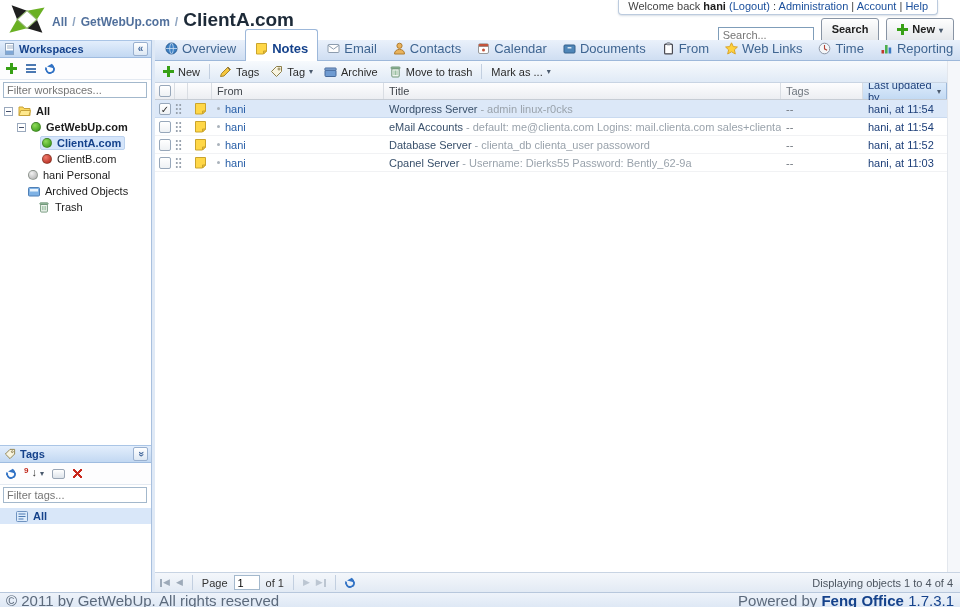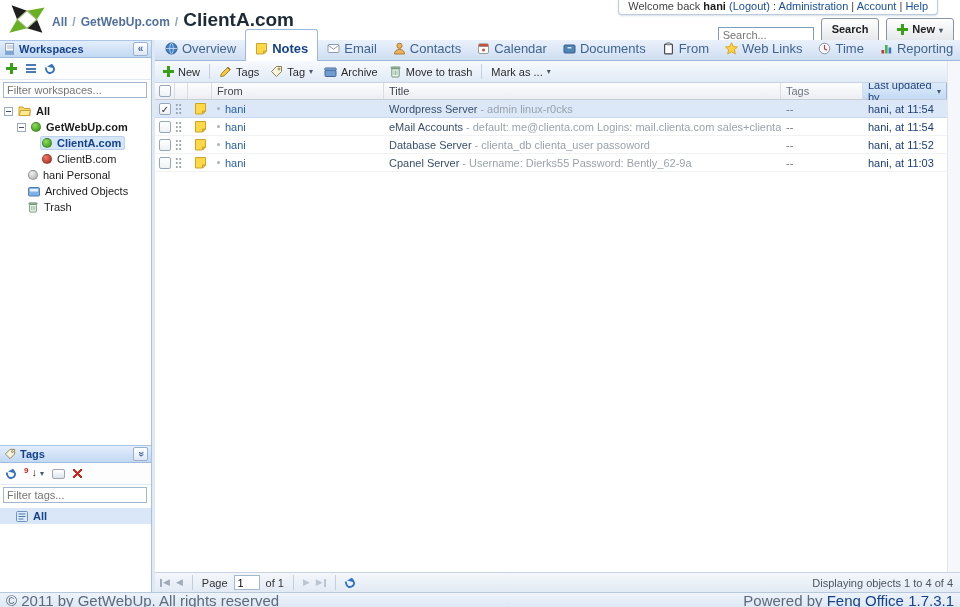--- a/index.html
+++ b/index.html
@@ -91,21 +91,21 @@
 .paging{height:20px;flex:none;display:flex;align-items:center;gap:6px;background:linear-gradient(#f4f7fb,#e2eaf4);border-top:1px solid #c8d4e3;padding:0 5px;font-size:11px;color:#333}
 .pg{color:#9daab9;font-size:9px;cursor:pointer;display:flex;align-items:center;gap:1px;line-height:1}
 .pg.dim{color:#bcc6d2}
 .pg-bar{width:2px;height:8px;background:currentColor;display:inline-block}
 .pg-input{width:26px;height:15px;border:1px solid #a3b8cc;font-size:11px;padding:0 3px;font-family:inherit}
 .status{margin-left:auto;color:#4c5560;padding-right:2px}
 
 
 .footer{height:15px;flex:none;display:flex;align-items:center;background:linear-gradient(#eef3fa,#dee8f5);border-top:1px solid #b7c7dc;font-size:15px;color:#5c6a7c;padding:0 6px}
 .footer .right{margin-left:auto}
-.brand{font-weight:normal;color:#15428b;cursor:pointer}
+.brand{font-weight:bold;color:#15428b;cursor:pointer}
 .ver{color:#15428b}
 
 
 .ic{flex:none;display:inline-block}
 .ic-plus{width:11px;height:11px;background:linear-gradient(#37a015,#37a015) center/11px 3px no-repeat,linear-gradient(#37a015,#37a015) center/3px 11px no-repeat}
 .ic-refresh{width:10px;height:10px;border:2px solid #3273c5;border-radius:50%;border-top-color:transparent;position:relative;transform:rotate(-25deg)}
 .ic-refresh::after{content:"";position:absolute;top:-5px;left:3px;border:4px solid transparent;border-bottom-color:#3273c5;transform:rotate(40deg)}
 .ic-x{width:9px;height:9px;background:linear-gradient(45deg,transparent 40%,#c8281c 40%,#c8281c 60%,transparent 60%),linear-gradient(135deg,transparent 40%,#c8281c 40%,#c8281c 60%,transparent 60%)}
 .ic-list{width:12px;height:11px;background:linear-gradient(#4c79b2,#4c79b2) 1px 1px/10px 2px no-repeat,linear-gradient(#4c79b2,#4c79b2) 1px 4.5px/10px 2px no-repeat,linear-gradient(#4c79b2,#4c79b2) 1px 8px/10px 2px no-repeat}
 .ic-box{width:13px;height:10px;border:1px solid #9aa6b5;border-radius:2px;background:linear-gradient(#fff,#dde3ea)}
@@ -214,21 +214,21 @@
         </div>
         <div class="ti" style="padding-left:26px">
           <span class="hl">
             <svg class="ic" width="12" height="12" viewBox="0 0 12 12">
                 <rect x="0.5" y="2.5" width="11" height="8.5" rx="1" fill="#7fb2e5" stroke="#4f7fb5"></rect>
                 <rect x="2" y="4" width="8" height="2.5" fill="#eaf3fc"></rect>
               </svg>
             <span class="lbl">Archived Objects</span>
           </span>
         </div>
-        <div class="ti" style="padding-left:25px">
+        <div class="ti" style="padding-left:36px">
           <span class="hl">
             <svg class="ic" width="12" height="12" viewBox="0 0 13 13">
                 <rect x="2.8" y="3.5" width="7.4" height="8.5" rx="1" fill="#eef4ee" stroke="#6f9577"></rect>
                 <rect x="2" y="2" width="9" height="1.8" rx="0.8" fill="#9bc0a2" stroke="#6f9577"></rect>
                 <path d="M5 5.5v4.5M6.5 5.5v4.5M8 5.5v4.5" stroke="#9bc0a2"></path>
               </svg>
             <span class="lbl">Trash</span>
           </span>
         </div>
       </div>

